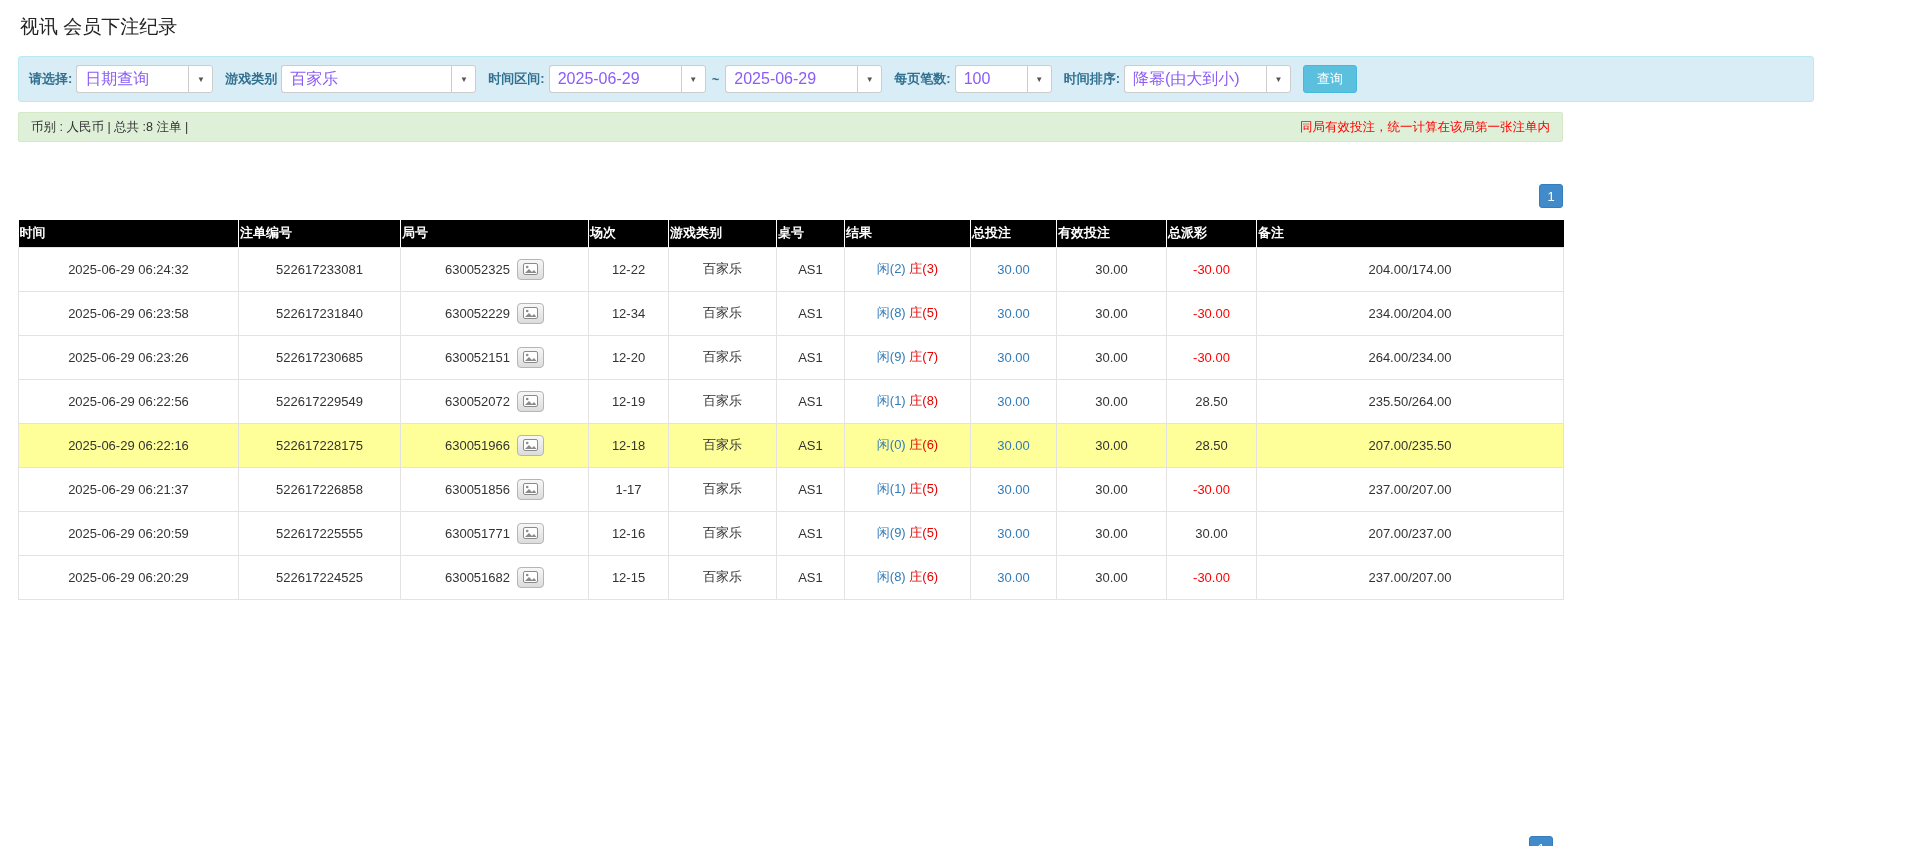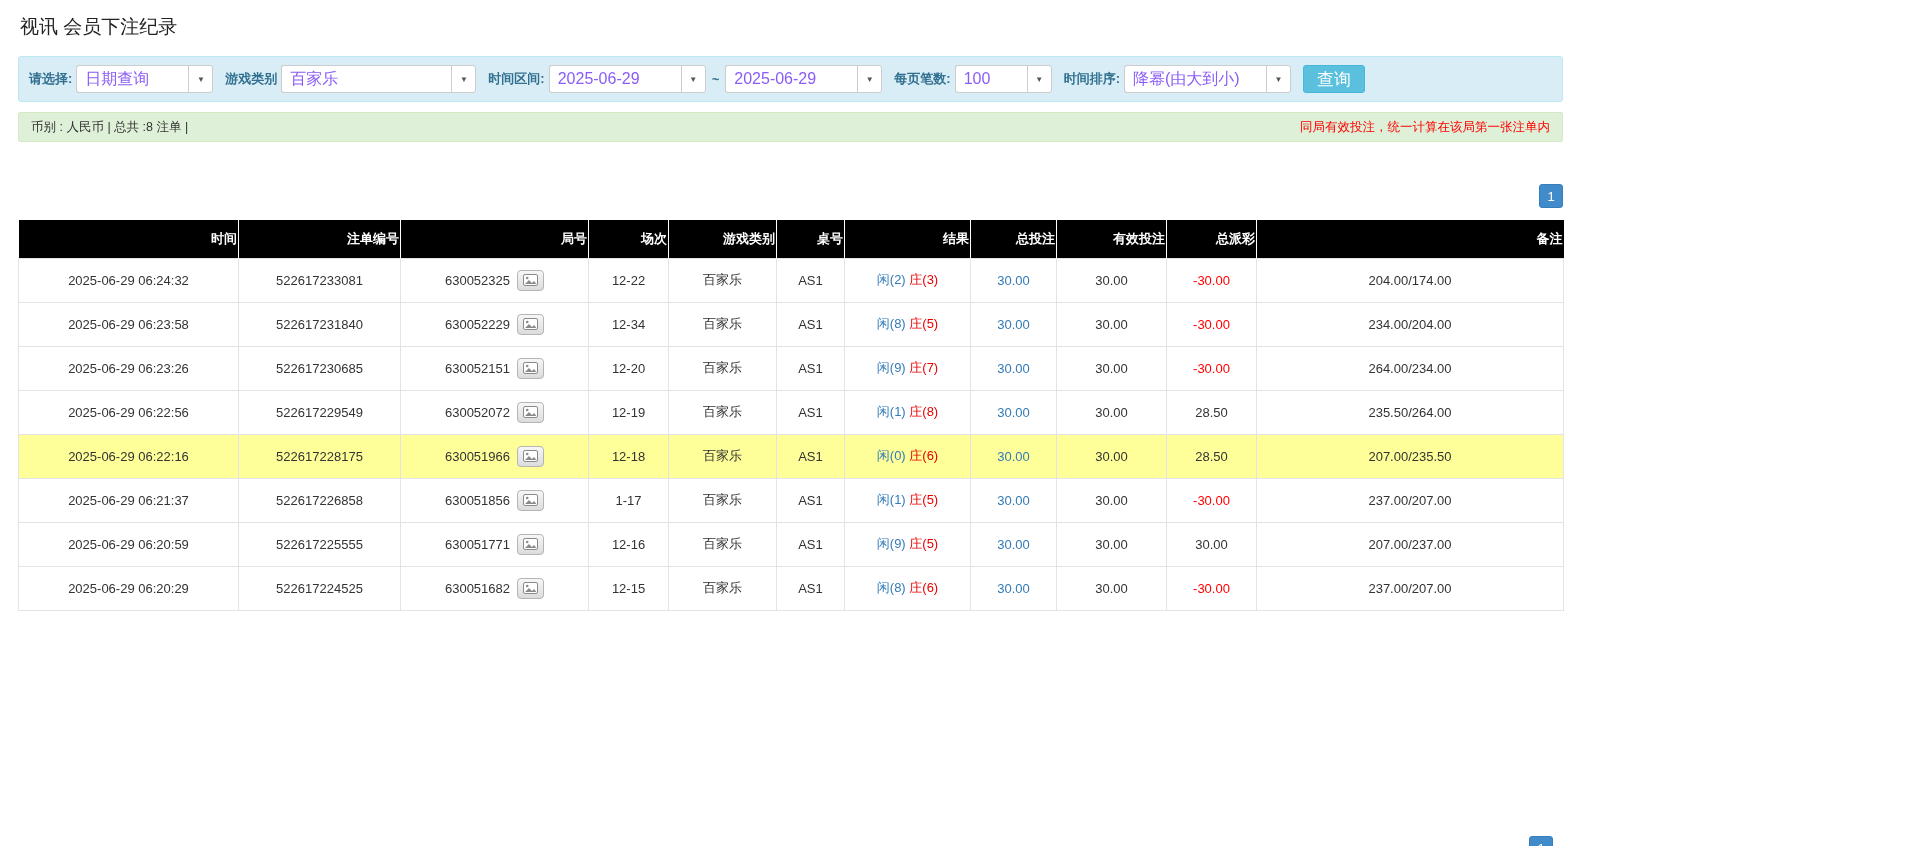--- a/index.html
+++ b/index.html
@@ -10,21 +10,21 @@
     font-family: "Liberation Sans", "DejaVu Sans", sans-serif;
     font-size: 13px;
   }
   .content { padding: 8px 18px; width: 1565px; }
 
   .page-title { font-size: 19px; font-weight: normal; color: #222; margin: 6px 0 16px 2px; }
 
   
   .filter-bar {
     background: #d9edf7; border: 1px solid #bce8f1; border-radius: 3px;
-    height: 46px; width: 1545px;
+    height: 46px; width: 1796px;
     display: flex; align-items: center; padding: 0 10px; white-space: nowrap;
   }
   .filter-label { color: #31708f; font-weight: bold; font-size: 13px; margin: 0 4px 0 12px; }
   .filter-label.first { margin-left: 0; }
   .combo { display: inline-flex; height: 28px; }
   .combo-input {
     border: 1px solid #ccc; border-right: none; border-radius: 3px 0 0 3px;
     background: #fff; color: #8b5cf6; font-size: 16px; padding: 0 8px; height: 28px;
     font-family: "Liberation Sans", "DejaVu Sans", sans-serif; outline: none;
   }
@@ -33,21 +33,21 @@
     background: #fff; color: #666; cursor: pointer; padding: 0;
     display: inline-flex; align-items: center; justify-content: center;
   }
   .caret { font-size: 8px; color: #555; }
   .w-select { width: 112px; } .w-game { width: 170px; } .w-date { width: 132px; }
   .w-size { width: 72px; } .w-sort { width: 142px; }
   .tilde { margin: 0 6px; color: #31708f; font-weight: bold; }
   .btn-search {
     margin-left: 12px; height: 28px; padding: 0 13px; cursor: pointer;
     background: #5bc0de; border: 1px solid #46b8da; border-radius: 3px;
-    color: #fff; font-size: 17px; font-family: inherit;
+    color: #fff; font-size: 13px; font-family: inherit;
   }
 
   
   .summary-bar {
     margin-top: 10px; width: 1545px; height: 30px;
     background: #dff0d8; border: 1px solid #d6e9c6; border-radius: 2px;
     display: flex; align-items: center; justify-content: space-between; padding: 0 12px;
     font-size: 12.5px;
   }
   .summary-left { color: #333; }
@@ -60,21 +60,21 @@
     background: #428bca; border: 1px solid #357ebd; border-radius: 3px;
     color: #fff; font-size: 13px; font-family: inherit;
     display: inline-flex; align-items: center; justify-content: center;
   }
   .page-btn-bottom { position: absolute; left: 1529px; top: 836px; }
 
   
   table.records { width: 1545px; border-collapse: collapse; table-layout: fixed; }
   thead th {
     background: #000; color: #fff; font-weight: bold; font-size: 13px;
-    height: 38px; border-right: 1px solid #fff; text-align: right;
+    height: 27px; border-right: 1px solid #fff; text-align: left;
   }
   thead th:last-child { border-right: none; }
   tbody td {
     height: 44px; text-align: center; vertical-align: middle;
     border: 1px solid #e3e3e3; background: #fff; font-size: 13px; color: #333;
     overflow: hidden;
   }
   tbody tr.highlight td { background: #ffff99; }
   tfoot td {
     height: 31px; background: #9c9c9c; color: #fff; text-align: center;

